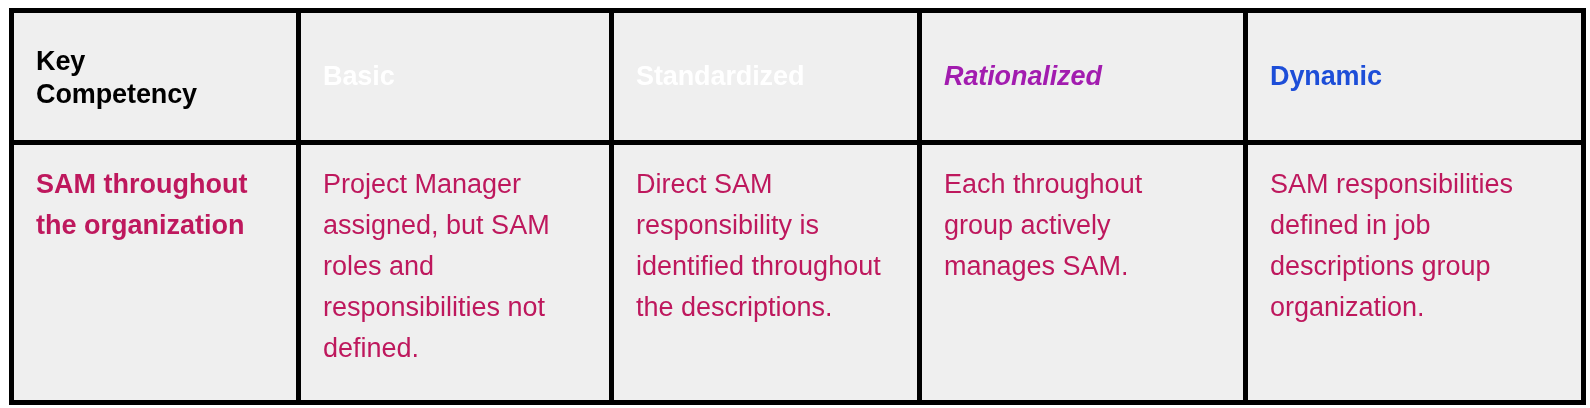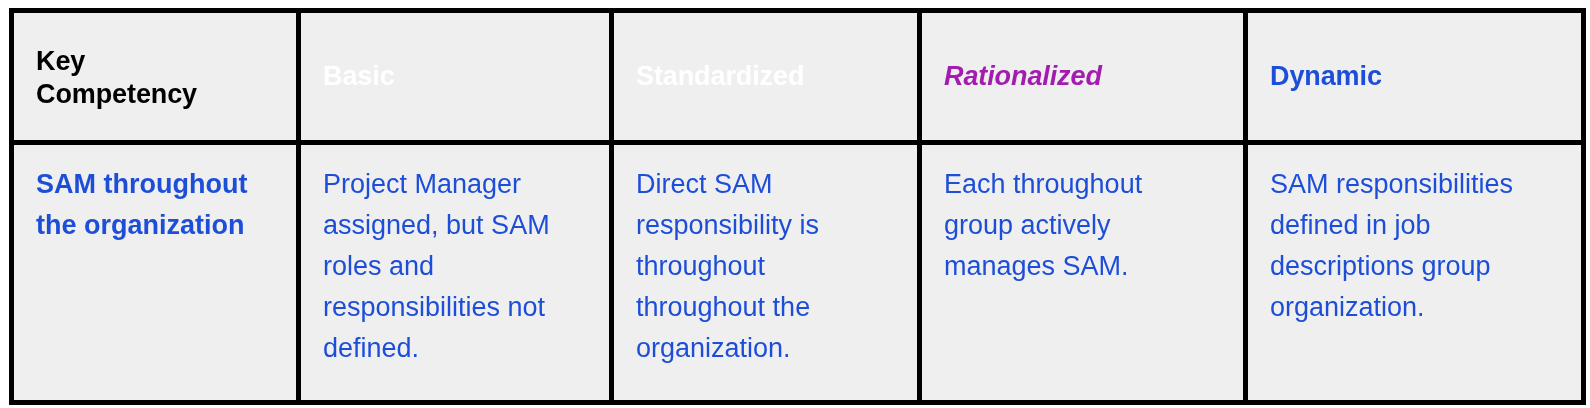--- a/index.html
+++ b/index.html
@@ -78,21 +78,21 @@
   
   tr.body-row td {
     height: 255px;
     vertical-align: top;
   }
 
   .cell-inner {
     padding: 19px 34px 0 22px;
     font-size: 27px;
     line-height: 1.52;
-    color: #1d4ed8;
+    color: #be185d;
   }
 
   .cell-inner.rowlabel {
     font-weight: bold;
     padding-right: 8px;
     line-height: 1.5;
   }
 </style>
 </head>
 <body>
@@ -125,21 +125,21 @@
         </td>
       </tr>
       <tr class="body-row">
         <td>
           <div class="cell-inner rowlabel">SAM throughout the organization</div>
         </td>
         <td>
           <div class="cell-inner">Project Manager assigned, but SAM roles and responsibilities not defined.</div>
         </td>
         <td>
-          <div class="cell-inner">Direct SAM responsibility is throughout throughout the organization.</div>
+          <div class="cell-inner">Direct SAM responsibility is identified throughout the descriptions.</div>
         </td>
         <td>
           <div class="cell-inner">Each throughout group actively manages SAM.</div>
         </td>
         <td>
           <div class="cell-inner">SAM responsibilities defined in job descriptions group organization.</div>
         </td>
       </tr>
     </tbody>
   </table>

